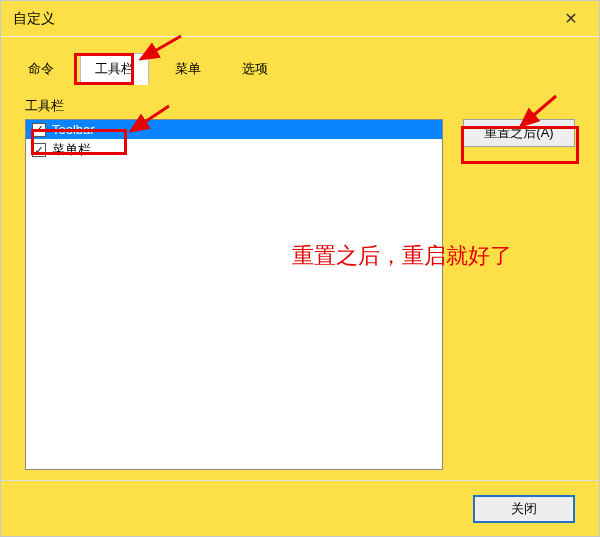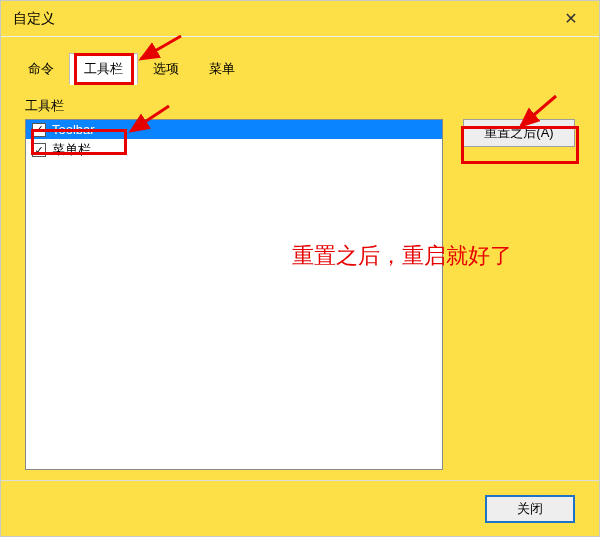--- a/index.html
+++ b/index.html
@@ -39,20 +39,21 @@
     font-size: 16px;
     color: #333;
   }
 
   .tabstrip {
     display: flex;
     align-items: flex-end;
     padding: 18px 12px 0 12px;
     height: 46px;
     position: relative;
+    gap: 11px;
   }
   .tab {
     padding: 6px 14px;
     border: 1px solid transparent;
     border-bottom: none;
     cursor: pointer;
     position: relative;
     top: 1px;
     background: transparent;
   }
@@ -155,22 +156,22 @@
 <div class="window">
 
   <div class="titlebar">
     <div class="titlebar-title">自定义</div>
     <div class="close-btn">✕</div>
   </div>
 
   <div class="tabstrip">
     <div class="tab"><span>命令</span></div>
     <div class="tab active"><span>工具栏</span></div>
+    <div class="tab"><span>菜单</span></div>
     <div class="tab"><span>选项</span></div>
-    <div class="tab"><span>菜单</span></div>
   </div>
 
   <div class="content">
     <div class="left-col">
       <div class="group-label">工具栏</div>
       <div class="listbox">
         <div class="list-item selected">
           <span class="chk">✓</span>
           <span>Toolbar</span>
         </div>
@@ -181,21 +182,21 @@
       </div>
     </div>
     <div class="right-col">
       <button class="win-btn">
         <span>重置之后(A)</span>
       </button>
     </div>
   </div>
 
   <div class="footer">
-    <button class="win-btn primary" style="width:90px">
+    <button class="win-btn primary" style="width:102px">
       <span>关闭</span>
     </button>
   </div>
 
   <div class="anno red-box" style="left:73px; top:52px; width:60px; height:32px;"></div>
   <div class="anno red-box" style="left:30px; top:128px; width:96px; height:26px;"></div>
   <div class="anno red-box" style="left:460px; top:125px; width:118px; height:38px;"></div>
 
   <svg class="anno" style="left:130px; top:30px;" width="60" height="40">
     <defs>

